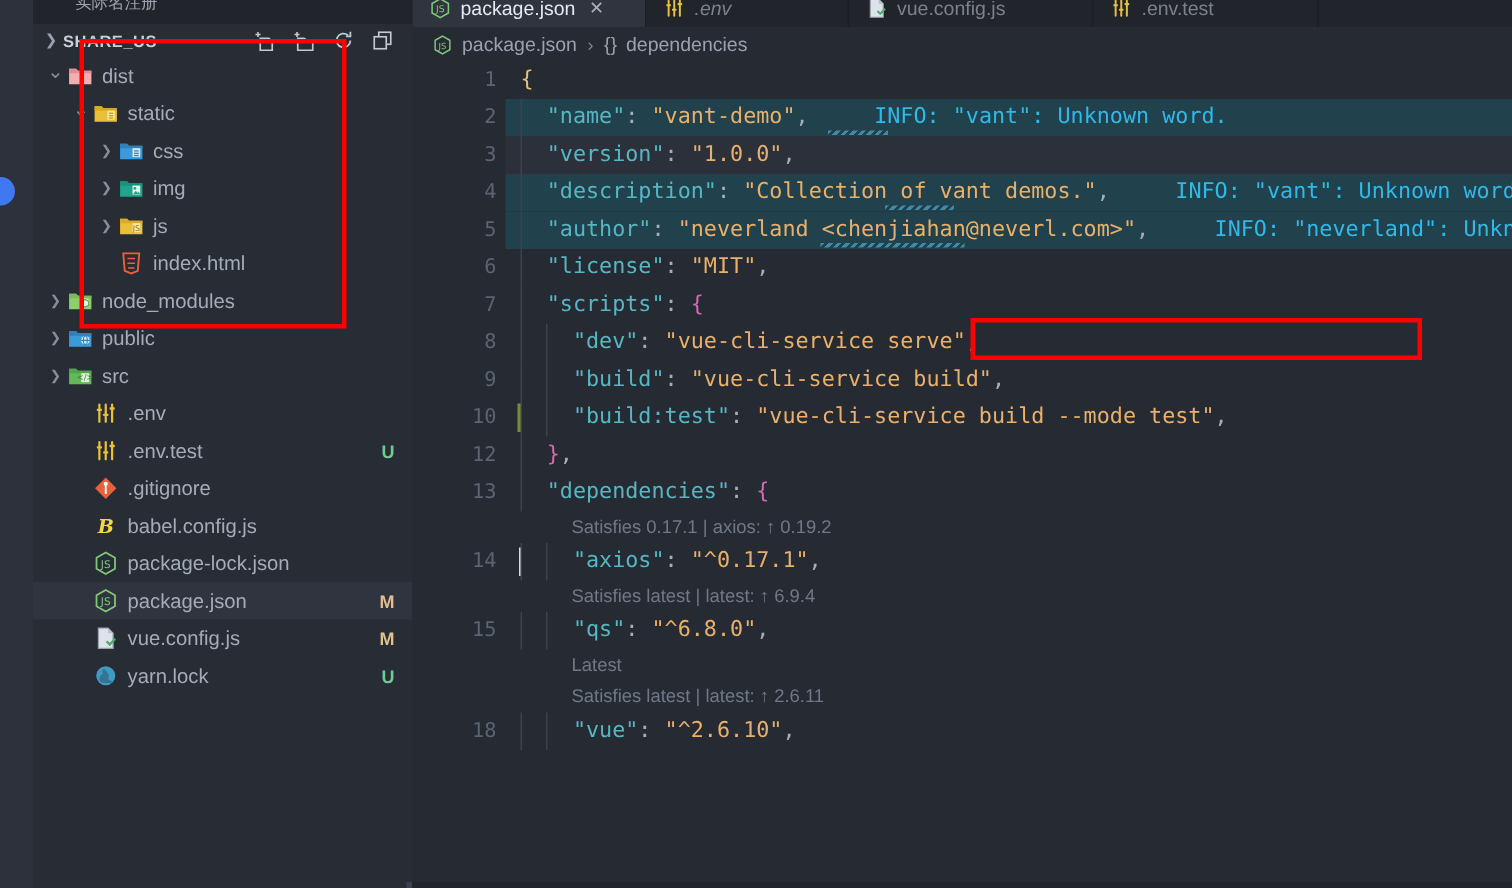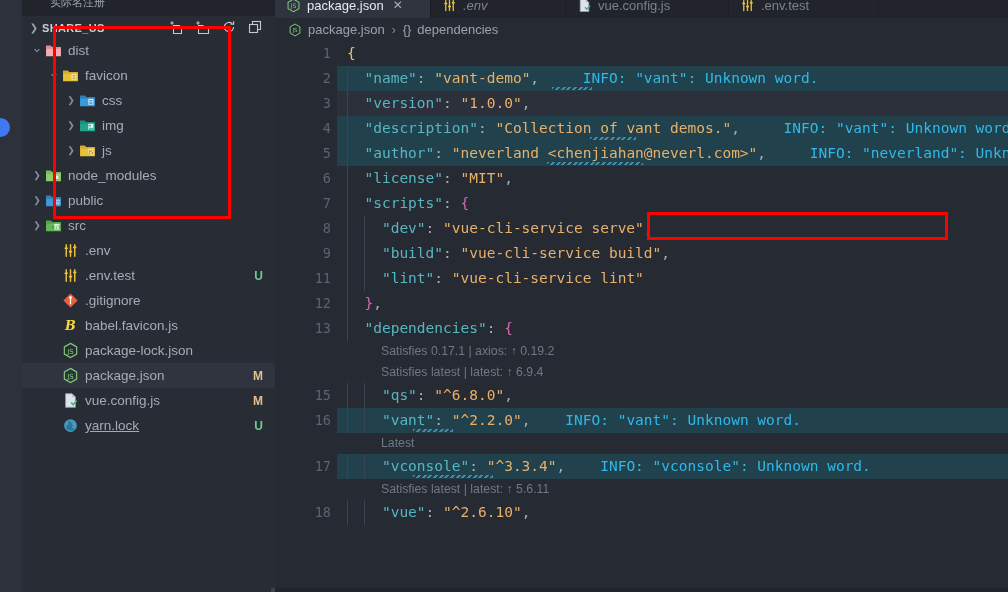--- a/index.html
+++ b/index.html
@@ -217,21 +217,21 @@
           <span class="fico">
             <svg width="17" height="17" viewBox="0 0 16 16">
               <path d="M1 3.6h4.4l1.2 1.2H15v8.6H1z" fill="#e8c03a"></path>
               <path d="M1 3.6h4.4l1.2 1.2H15v1.6H1z" fill="#d9a92b"></path>
               <rect x="9" y="6.4" width="4.6" height="5.6" fill="#f4e6a8"></rect>
               <rect x="10" y="7.6" width="2.6" height=".8" fill="#c59a1e"></rect>
               <rect x="10" y="9.1" width="2.6" height=".8" fill="#c59a1e"></rect>
               <rect x="10" y="10.6" width="2.6" height=".8" fill="#c59a1e"></rect>
             </svg>
           </span>
-          <span class="nm">favicon</span>
+          <span class="nm">static</span>
         </div>
         <div class="row" style="padding-left: 42px;">
           <span class="arrow">❯</span>
           <span class="fico">
             <svg width="17" height="17" viewBox="0 0 16 16">
               <path d="M1 3.6h4.4l1.2 1.2H15v8.6H1z" fill="#3b9bd9"></path>
               <path d="M1 3.6h4.4l1.2 1.2H15v1.6H1z" fill="#3081bb"></path>
               <rect x="8.8" y="6.4" width="4.8" height="5.6" fill="#d5ecfb"></rect>
               <rect x="9.7" y="7.7" width="3" height=".8" fill="#3b82b8"></rect>
               <rect x="9.7" y="9.2" width="3" height=".8" fill="#3b82b8"></rect>
@@ -258,20 +258,30 @@
           <span class="fico">
             <svg width="17" height="17" viewBox="0 0 16 16">
               <path d="M1 3.6h4.4l1.2 1.2H15v8.6H1z" fill="#e8c03a"></path>
               <path d="M1 3.6h4.4l1.2 1.2H15v1.6H1z" fill="#d9a92b"></path>
               <rect x="8.9" y="6.4" width="4.7" height="5.6" fill="#f7e9ab"></rect>
               <text x="11.2" y="11" font-size="5" fill="#8d6f12" text-anchor="middle" font-family="DejaVu Sans, sans-serif">JS</text>
             </svg>
           </span>
           <span class="nm">js</span>
         </div>
+        <div class="row" style="padding-left: 42px;">
+          <span class="arrow none"></span>
+          <span class="fico">
+            <svg width="17" height="17" viewBox="0 0 16 16">
+              <path d="M3 1.8h10l-.9 11L8 14.4l-4.1-1.6z" fill="none" stroke="#e8613c" stroke-width="1.2"></path>
+              <path d="M5.6 5h4.8M5.6 8h4.8M6 11h4" stroke="#e8613c" stroke-width="1"></path>
+            </svg>
+          </span>
+          <span class="nm">index.html</span>
+        </div>
         <div class="row" style="padding-left: 8px;">
           <span class="arrow">❯</span>
           <span class="fico">
             <svg width="17" height="17" viewBox="0 0 16 16">
               <path d="M1 3.6h4.4l1.2 1.2H15v8.6H1z" fill="#8fce6d"></path>
               <path d="M1 3.6h4.4l1.2 1.2H15v1.6H1z" fill="#7cbb5b"></path>
               <circle cx="11.2" cy="9.3" r="2.7" fill="#e8f6de"></circle>
               <path d="M11.2 7.2l2.1 1.2v2.4l-2.1 1.2-2.1-1.2V8.4z" fill="none" stroke="#62a546" stroke-width=".8"></path>
             </svg>
           </span>
@@ -346,21 +356,21 @@
           </span>
           <span class="nm">.gitignore</span>
         </div>
         <div class="row" style="padding-left: 25px;">
           <span class="arrow none"></span>
           <span class="fico">
             <svg width="17" height="17" viewBox="0 0 16 16">
               <text x="8" y="12.4" font-size="12" fill="#f5d93a" text-anchor="middle" font-family="DejaVu Serif, serif" font-style="italic" font-weight="bold">B</text>
             </svg>
           </span>
-          <span class="nm">babel.favicon.js</span>
+          <span class="nm">babel.config.js</span>
         </div>
         <div class="row" style="padding-left: 25px;">
           <span class="arrow none"></span>
           <span class="fico">
             <svg width="17" height="17" viewBox="0 0 16 16">
               <path d="M8 1.3l5.8 3.3v6.8L8 14.7 2.2 11.4V4.6z" fill="none" stroke="#83c87a" stroke-width="1.1"></path>
               <text x="8" y="10.9" font-size="6.6" fill="#83c87a" text-anchor="middle" font-family="DejaVu Sans, sans-serif">JS</text>
             </svg>
           </span>
           <span class="nm">package-lock.json</span>
@@ -381,21 +391,21 @@
           <span class="fico">
             <svg width="17" height="17" viewBox="0 0 16 16">
               <path d="M3.4 1.6h6l3.2 3.2v9.6H3.4z" fill="#dde3ea" stroke="#9aa2af" stroke-width=".8"></path>
               <path d="M9.4 1.6v3.2h3.2" fill="#b7c0cb"></path>
               <path d="M8.5 9.9l2 2 3.4-3.6" fill="none" stroke="#49b06a" stroke-width="1.5"></path>
             </svg>
           </span>
           <span class="nm">vue.config.js</span>
           <span class="gitmark g-m">M</span>
         </div>
-        <div class="row" style="padding-left: 25px; text-decoration: underline;">
+        <div class="row" style="padding-left: 25px;">
           <span class="arrow none"></span>
           <span class="fico">
             <svg width="17" height="17" viewBox="0 0 16 16">
               <circle cx="8" cy="8" r="6" fill="#3e9bc6"></circle>
               <path d="M6.6 3.6c-.8 1-1 2.2-.4 3.2-1.3.7-2.2 2-2.2 3.4 0 1.4 1.3 2.3 3.4 2.3h4.2c.6 0 .8-.6.3-.9l-2.6-1.5c.6-.9.8-2.1.4-3.1-.5-1.3-1.8-2.4-3.1-3.4z" fill="#1f2a33" opacity=".35"></path>
             </svg>
           </span>
           <span class="nm">yarn.lock</span>
           <span class="gitmark g-u">U</span>
         </div>
@@ -522,68 +532,60 @@
           <div class="ig" style="left: 89.4px;"></div>
           <div class="code-text">    <span class="t-key">"dev"</span><span class="t-punct">:</span> <span class="t-str">"vue-cli-service serve"</span><span class="t-punct">,</span></div>
         </div>
         <div class="ln-line">
           <div class="gutter-num">9</div>
           <div class="ig" style="left: 72px;"></div>
           <div class="ig" style="left: 89.4px;"></div>
           <div class="code-text">    <span class="t-key">"build"</span><span class="t-punct">:</span> <span class="t-str">"vue-cli-service build"</span><span class="t-punct">,</span></div>
         </div>
         <div class="ln-line">
-          <div class="gutter-num">11</div>
+          <div class="gutter-num">10</div>
+          <div class="mod-bar"></div>
           <div class="ig" style="left: 72px;"></div>
           <div class="ig" style="left: 89.4px;"></div>
-          <div class="code-text">    <span class="t-key">"lint"</span><span class="t-punct">:</span> <span class="t-str">"vue-cli-service lint"</span></div>
+          <div class="code-text">    <span class="t-key">"build:test"</span><span class="t-punct">:</span> <span class="t-str">"vue-cli-service build --mode test"</span><span class="t-punct">,</span></div>
         </div>
         <div class="ln-line">
           <div class="gutter-num">12</div>
           <div class="ig" style="left: 72px;"></div>
           <div class="code-text">  <span class="t-brace2">}</span><span class="t-punct">,</span></div>
         </div>
         <div class="ln-line">
           <div class="gutter-num">13</div>
           <div class="ig" style="left: 72px;"></div>
           <div class="code-text">  <span class="t-key">"dependencies"</span><span class="t-punct">:</span> <span class="t-brace2">{</span></div>
         </div>
         <div class="ln-hint">
           <div class="hint-text">Satisfies 0.17.1 | axios: ↑ 0.19.2</div>
         </div>
+        <div class="ln-line">
+          <div class="gutter-num">14</div>
+          <div class="cursor-bar"></div>
+          <div class="ig" style="left: 72px;"></div>
+          <div class="ig" style="left: 89.4px;"></div>
+          <div class="code-text">    <span class="t-key">"axios"</span><span class="t-punct">:</span> <span class="t-str">"^0.17.1"</span><span class="t-punct">,</span></div>
+        </div>
         <div class="ln-hint">
           <div class="hint-text">Satisfies latest | latest: ↑ 6.9.4</div>
         </div>
         <div class="ln-line">
           <div class="gutter-num">15</div>
           <div class="ig" style="left: 72px;"></div>
           <div class="ig" style="left: 89.4px;"></div>
           <div class="code-text">    <span class="t-key">"qs"</span><span class="t-punct">:</span> <span class="t-str">"^6.8.0"</span><span class="t-punct">,</span></div>
         </div>
-        <div class="ln-line">
-          <div class="hl"></div>
-          <div class="gutter-num">16</div>
-          <div class="ig" style="left: 72px;"></div>
-          <div class="ig" style="left: 89.4px;"></div>
-          <div class="code-text">    <span class="t-key">"vant"</span><span class="t-punct">:</span> <span class="t-str">"^2.2.0"</span><span class="t-punct">,</span>    <span class="t-info">INFO: "vant": Unknown word.</span></div>
-          <div class="squiggle" style="left: 138px; width: 40px; bottom: 1px;"></div>
-        </div>
         <div class="ln-hint">
           <div class="hint-text">Latest</div>
         </div>
-        <div class="ln-line">
-          <div class="hl"></div>
-          <div class="gutter-num">17</div>
-          <div class="ig" style="left: 72px;"></div>
-          <div class="ig" style="left: 89.4px;"></div>
-          <div class="code-text">    <span class="t-key">"vconsole"</span><span class="t-punct">:</span> <span class="t-str">"^3.3.4"</span><span class="t-punct">,</span>    <span class="t-info">INFO: "vconsole": Unknown word.</span></div>
-          <div class="squiggle" style="left: 138px; width: 80px; bottom: 1px;"></div>
-        </div>
         <div class="ln-hint">
-          <div class="hint-text">Satisfies latest | latest: ↑ 5.6.11</div>
+          <div class="hint-text">Satisfies latest | latest: ↑ 2.6.11</div>
         </div>
         <div class="ln-line">
           <div class="gutter-num">18</div>
           <div class="ig" style="left: 72px;"></div>
           <div class="ig" style="left: 89.4px;"></div>
           <div class="code-text">    <span class="t-key">"vue"</span><span class="t-punct">:</span> <span class="t-str">"^2.6.10"</span><span class="t-punct">,</span></div>
         </div>
       </div>
 
     <div class="red-box" id="redbox-code"></div>

